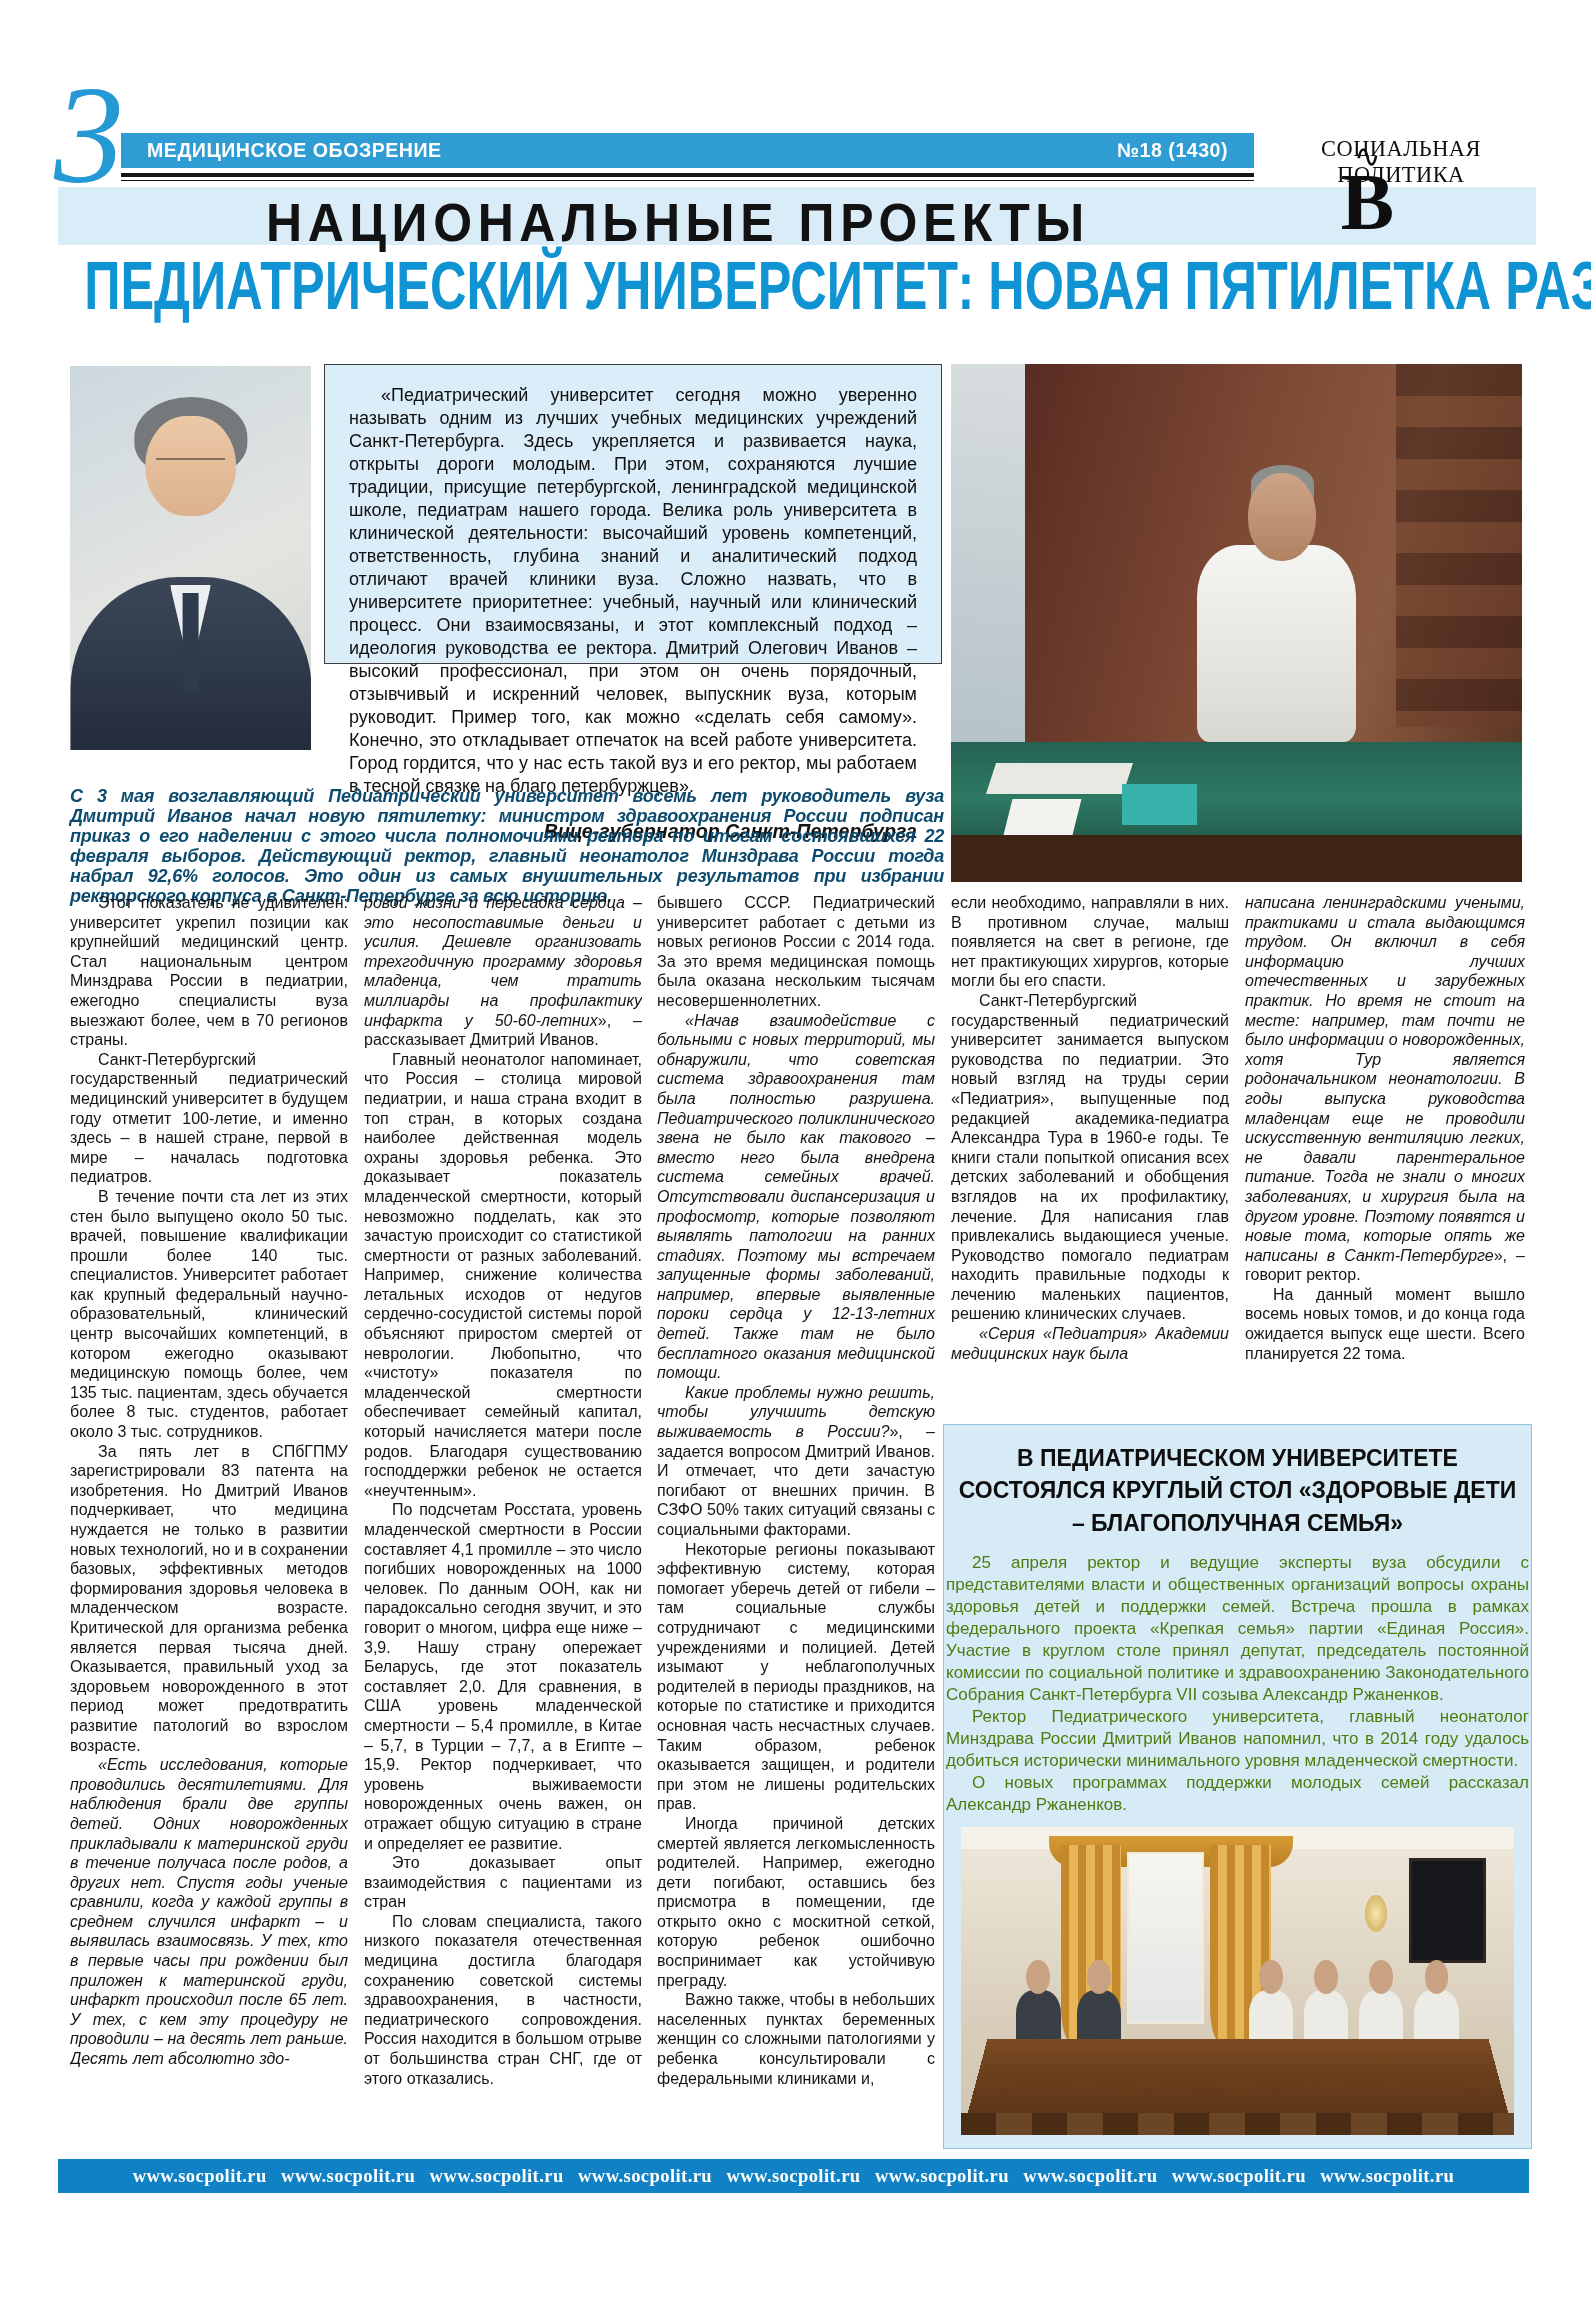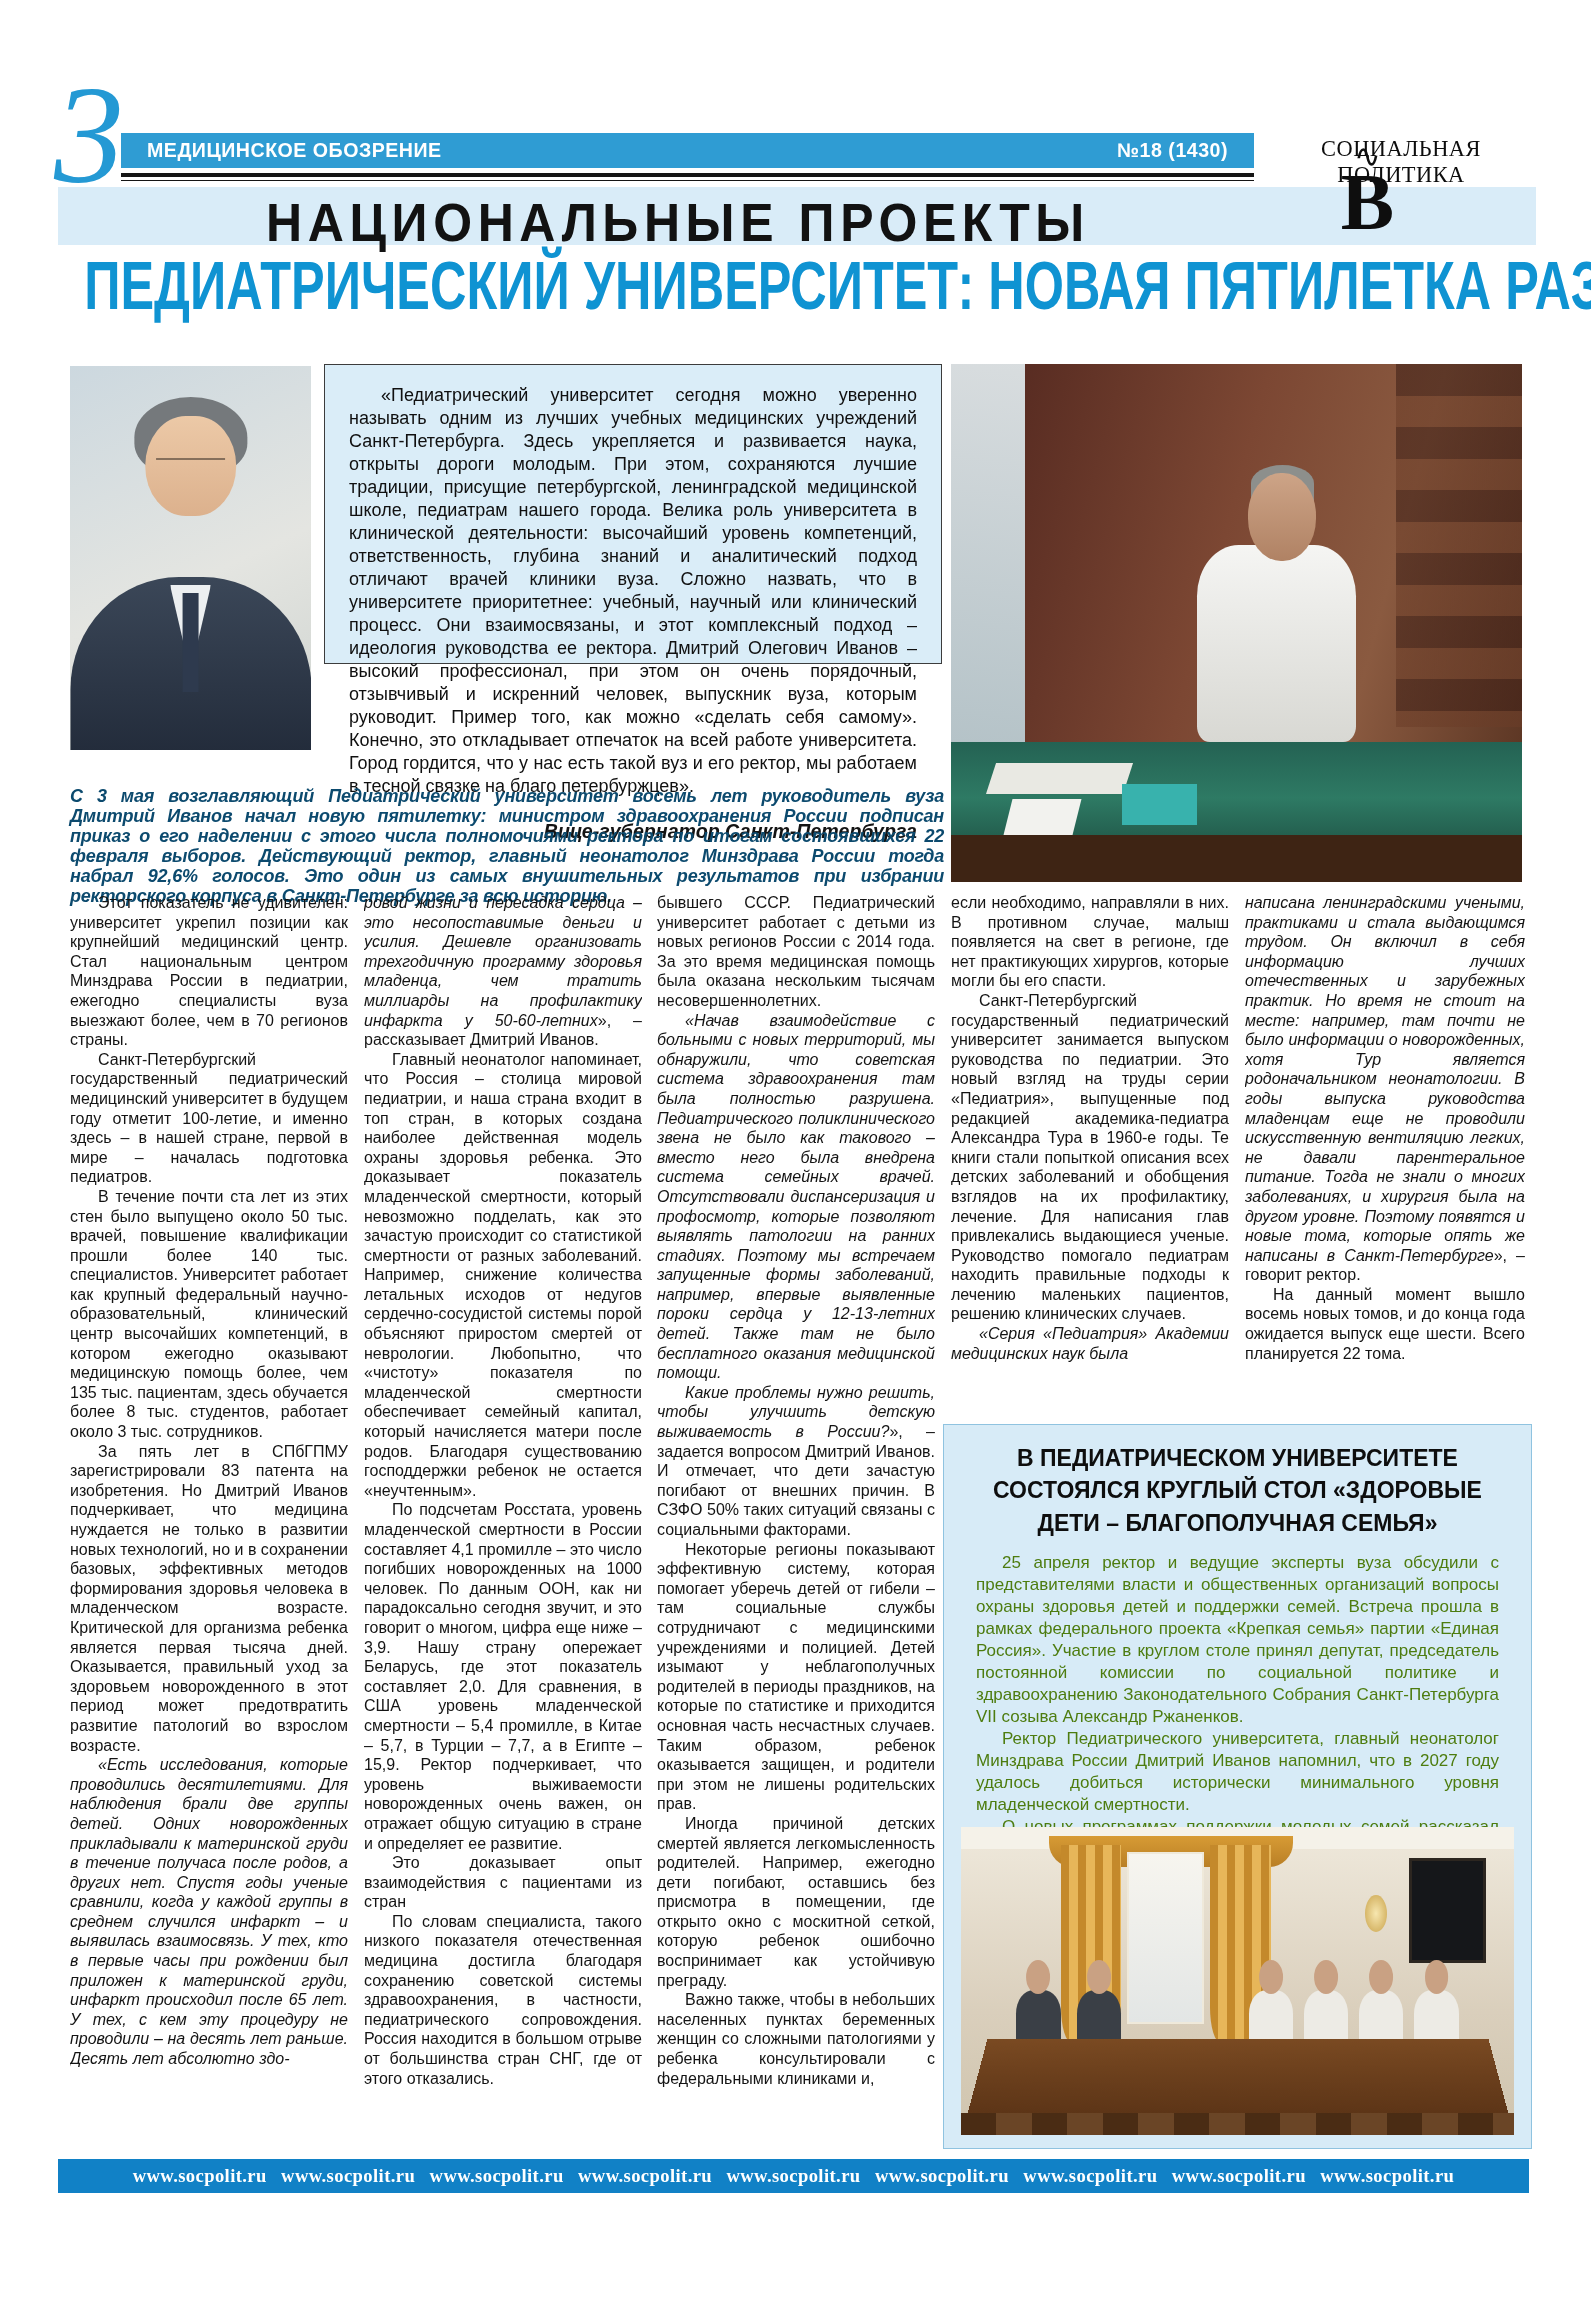--- a/index.html
+++ b/index.html
@@ -99,21 +99,21 @@
   .col{position:absolute;top:893px;width:278px;height:1256px;overflow:hidden;
        font-size:16px;line-height:19.6px;text-align:justify;}
   .col.c1{left:70px;} .col.c2{left:364px;} .col.c3{left:657px;}
   .col.c4{left:951px;height:523px;} .col.c5{left:1245px;width:280px;height:523px;}
   .para{margin:0;text-indent:28px;}
   .para.cont{text-indent:0;}
   .q{font-weight:normal;font-style:italic;}
 
   
   .sbox{position:absolute;left:943px;top:1424px;width:589px;height:725px;background:#d7ebf7;
-        border:1.9px solid #8fc3e0;box-sizing:border-box;padding:15px 32px;overflow:hidden;}
+        border:1.9px solid #8fc3e0;box-sizing:border-box;padding:15px 2px;overflow:hidden;}
   .sbox-title{margin:3.7px 5.6px 15px;text-align:center;font-weight:800;font-size:23px;line-height:31px;
               color:#0e0e0e;transform:scaleY(1.05);}
   .sbox-paras p{margin:0;font-size:17px;line-height:22px;text-align:justify;text-indent:26px;color:#4d7c0f;}
 
   
   .footer{position:absolute;left:58px;top:2159px;width:1471px;height:34px;background:#1181c6;
           color:#fff;display:flex;align-items:center;justify-content:center;
           font-family:"Liberation Serif",serif;font-weight:bold;font-size:18.6px;
           letter-spacing:0.4px;word-spacing:9.3px;white-space:nowrap;overflow:hidden;}
 </style>
@@ -197,21 +197,21 @@
     </div>
   <div class="col c5">
       <p class="para cont"><span class="q">написана ленинградскими учеными, практиками и стала выдающимся трудом. Он включил в себя информацию лучших отечественных и зарубежных практик. Но время не стоит на месте: например, там почти не было информации о новорожденных, хотя Тур является родоначальником неонатологии. В годы выпуска руководства младенцам еще не проводили искусственную вентиляцию легких, не давали парентеральное питание. Тогда не знали о многих заболеваниях, и хирургия была на другом уровне. Поэтому появятся и новые тома, которые опять же написаны в Санкт-Петербурге</span><span>», – говорит ректор.</span></p>
       <p class="para"><span>На данный момент вышло восемь новых томов, и до конца года ожидается выпуск еще шести. Всего планируется 22 тома.</span></p>
     </div>
 
   <div class="sbox">
     <h2 class="sbox-title">В ПЕДИАТРИЧЕСКОМ УНИВЕРСИТЕТЕ СОСТОЯЛСЯ КРУГЛЫЙ СТОЛ «ЗДОРОВЫЕ ДЕТИ – БЛАГОПОЛУЧНАЯ СЕМЬЯ»</h2>
     <div class="sbox-paras">
         <p>25 апреля ректор и ведущие эксперты вуза обсудили с представителями власти и общественных организаций вопросы охраны здоровья детей и поддержки семей. Встреча прошла в рамках федерального проекта «Крепкая семья» партии «Единая Россия». Участие в круглом столе принял депутат, председатель постоянной комиссии по социальной политике и здравоохранению Законодательного Собрания Санкт-Петербурга VII созыва Александр Ржаненков.</p>
-        <p>Ректор Педиатрического университета, главный неонатолог Минздрава России Дмитрий Иванов напомнил, что в 2027 году удалось добиться исторически минимального уровня младенческой смертности.</p>
+        <p>Ректор Педиатрического университета, главный неонатолог Минздрава России Дмитрий Иванов напомнил, что в 2014 году удалось добиться исторически минимального уровня младенческой смертности.</p>
         <p>О новых программах поддержки молодых семей рассказал Александр Ржаненков.</p>
       </div>
     <div class="photo photo-meeting">
       <div class="ph-part pm-molding"></div>
       <div class="ph-part pm-valance"></div>
       <div class="ph-part pm-curtain-a"></div>
       <div class="ph-part pm-window"></div>
       <div class="ph-part pm-curtain-b"></div>
       <div class="ph-part pm-tv"></div>
       <div class="ph-part pm-sconce"></div>

